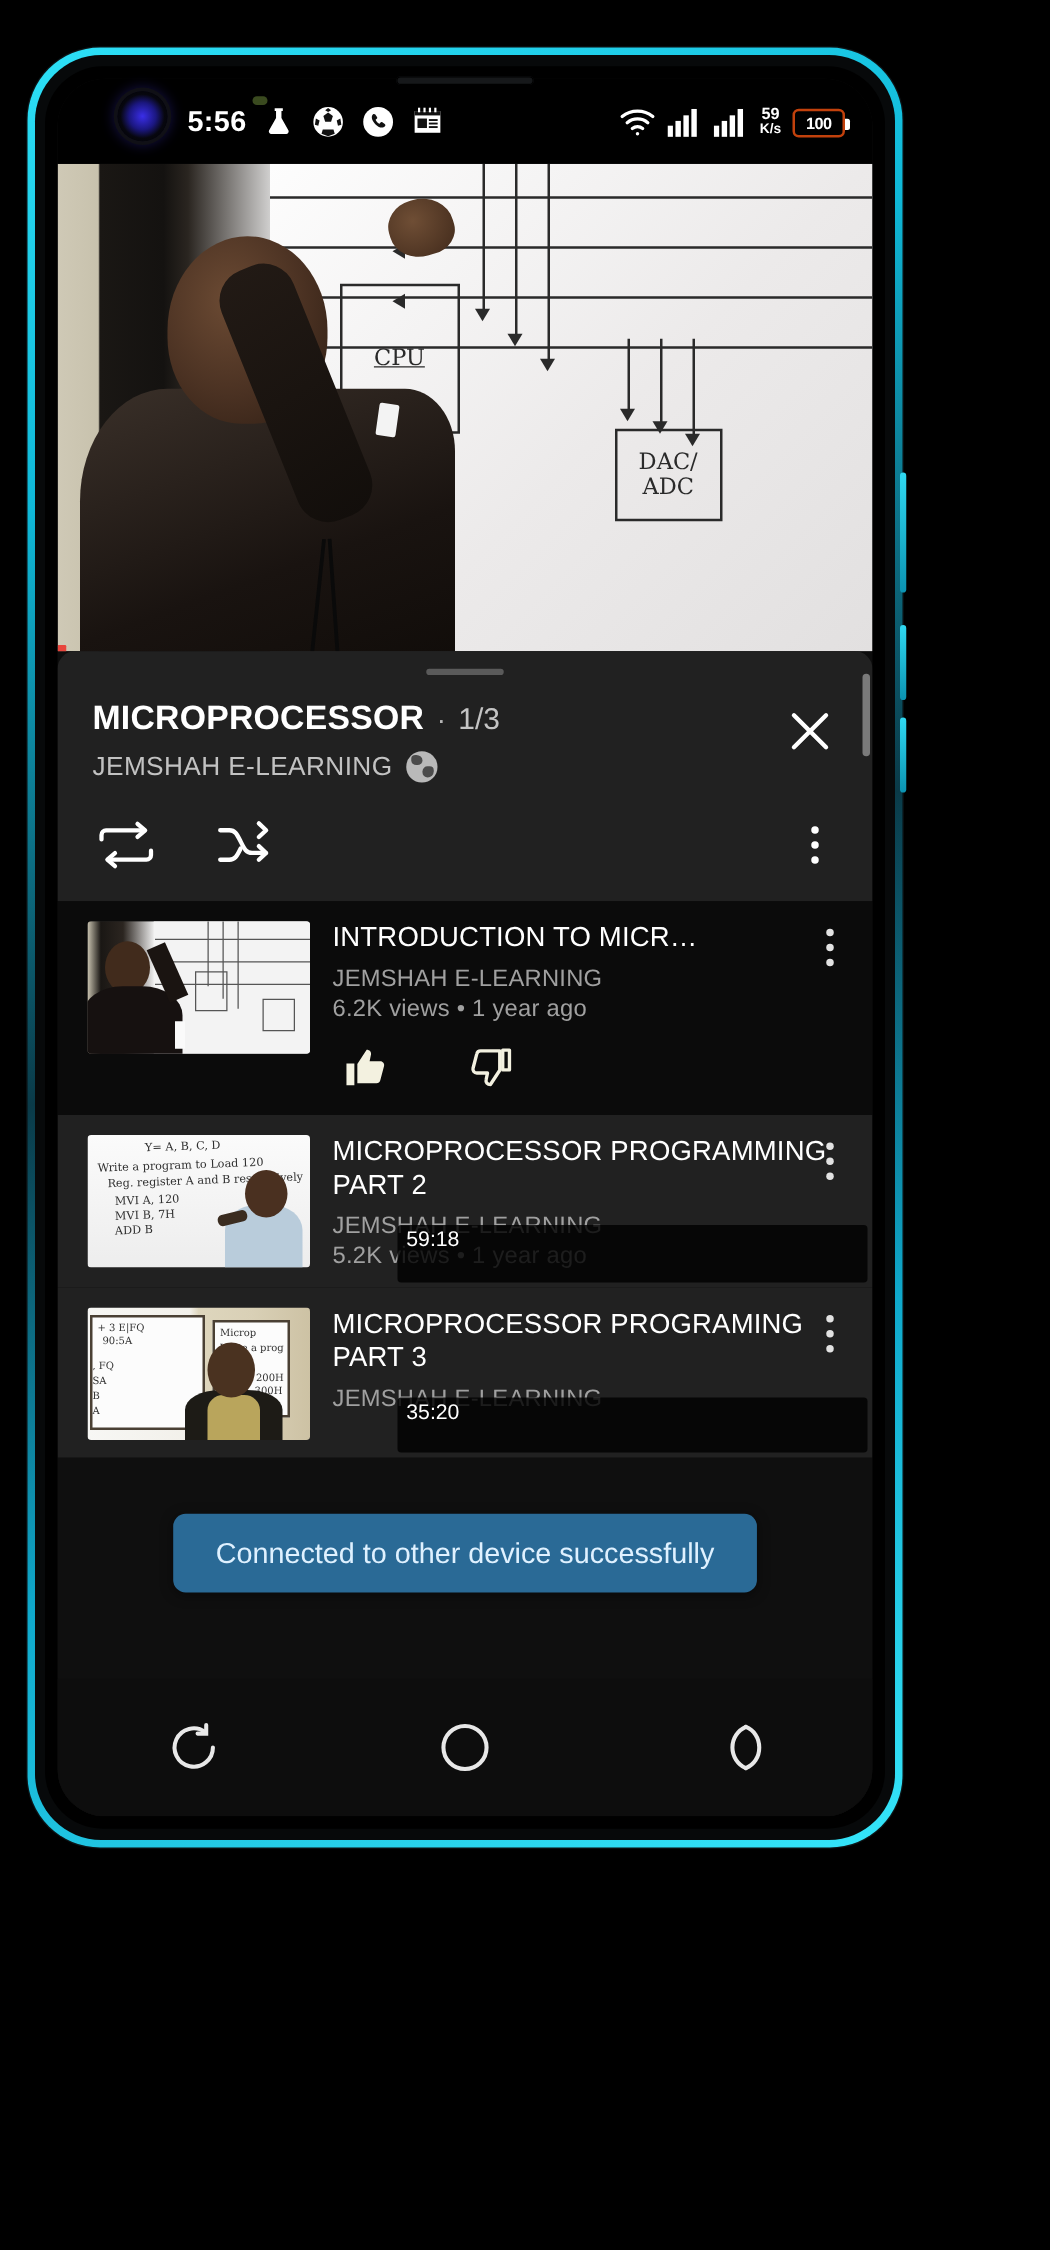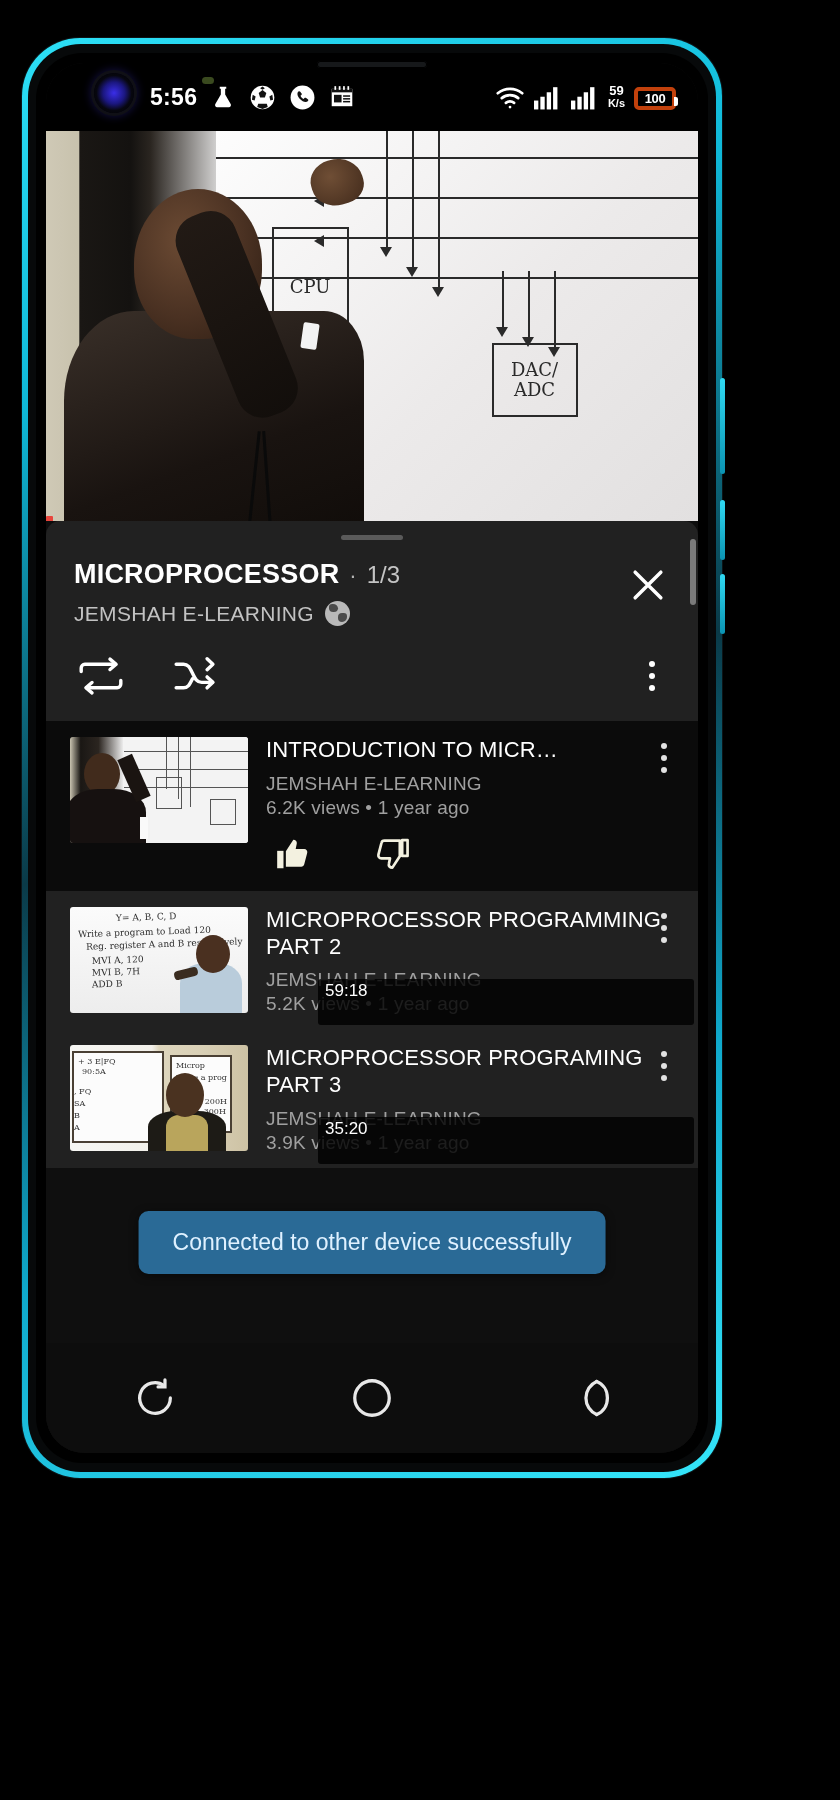--- a/index.html
+++ b/index.html
@@ -79,21 +79,21 @@
   .sb-time { font-size: 23px; font-weight: 700; letter-spacing: .3px; }
   .sb-right { display: flex; align-items: flex-end; gap: 9px; }
   .sb-ic { display: inline-flex; align-items: center; justify-content: center; }
   .netspeed {
     display: flex; flex-direction: column; align-items: center; justify-content: center;
     line-height: 1; margin-bottom: 1px;
   }
   .netspeed .n1 { font-size: 13px; font-weight: 700; }
   .netspeed .n2 { font-size: 11px; font-weight: 700; margin-top: 1px; }
   .battery {
-    position: relative; width: 42px; height: 23px; border: 4px solid #c2410c;
+    position: relative; width: 42px; height: 23px; border: 2px solid #c2410c;
     border-radius: 5px; display: flex; align-items: center; justify-content: center;
   }
   .battery::after {
     content: ""; position: absolute; right: -6px; top: 6px;
     width: 4px; height: 9px; background: #fff; border-radius: 0 2px 2px 0;
   }
   .battery span { font-size: 13px; font-weight: 700; color: #fff; letter-spacing: -.4px; }
 
   
   .player {
@@ -416,21 +416,21 @@
                 <div class="ink v" style="left:312px; top:140px; height:70px"></div>
                 <div class="ink v" style="left:338px; top:140px; height:80px"></div>
                 <div class="arrow-d" style="left:164px; top:116px"></div>
                 <div class="arrow-d" style="left:190px; top:136px"></div>
                 <div class="arrow-d" style="left:216px; top:156px"></div>
                 <div class="arrow-d" style="left:280px; top:196px"></div>
                 <div class="arrow-d" style="left:306px; top:206px"></div>
                 <div class="arrow-d" style="left:332px; top:216px"></div>
                 <div class="arrow-l" style="left:98px; top:64px"></div>
                 <div class="arrow-l" style="left:98px; top:104px"></div>
-                <div class="boxlbl" style="left:56px; top:96px; width:77px; height:120px;">CPU</div>
+                <div class="boxlbl" style="left:56px; top:96px; width:96px; height:120px;text-decoration:underline;">CPU</div>
                 <div class="boxlbl" style="left:276px; top:212px; width:86px; height:74px;">DAC/<br>ADC</div>
               </div>
               <div class="person">
                 <div class="body"></div>
                 <div class="head"></div>
                 <div class="arm"></div>
                 <div class="hand"></div>
                 <div class="marker"></div>
                 <div class="cable"></div>
                 <div class="cable cable2"></div>
@@ -570,21 +570,20 @@
                 <div class="tb3-txt" style="left:106px; top:28px;">Write a prog</div>
                 <div class="tb3-txt" style="left:106px; top:52px;">LXI H, 200H</div>
                 <div class="tb3-txt" style="left:106px; top:62px;">LXI B, 300H</div>
                 <div class="tb3-body"></div>
                 <div class="tb3-shirt"></div>
                 <div class="tb3-head"></div>
               </div>
               <div class="vinfo">
                 <div class="vtitle">MICROPROCESSOR PROGRAMING PART 3</div>
                 <div class="vchan">JEMSHAH E-LEARNING</div>
-                <div class="vstats">3.9K views • 1 year ago</div>
               </div>
               <div class="dur" style="position:absolute; left:272px; top:88px;">35:20</div>
               <div class="item-kebab">
                   <i></i>
                   <i></i>
                   <i></i>
                 </div>
             </div>
           </div>
 

